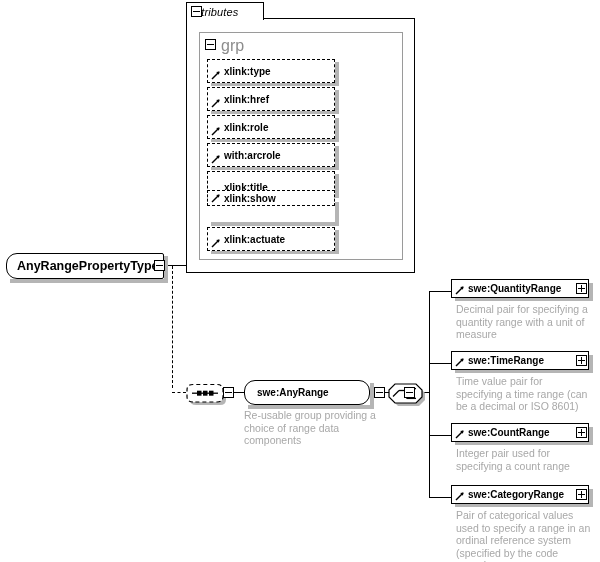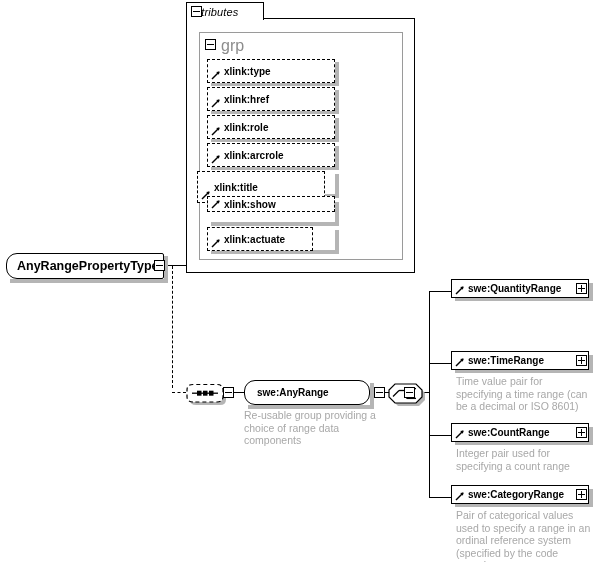--- a/index.html
+++ b/index.html
@@ -291,46 +291,46 @@
     <span class="node-label">xlink:role</span>
   </div>
 
   <div class="sh-bottom" style="left:211px; top:166px; width:128px;"></div>
   <div class="sh-right" style="left:335px; top:146px; height:21px;"></div>
   <div class="node attr-node" style="left:207px; top:143px; width:128px; height:24px;">
     <svg class="corner-arrow" viewBox="0 0 10 10" aria-hidden="true">
       <path d="M1 9 L8 2" stroke="#000" stroke-width="1.4" fill="none"></path>
       <path d="M8.6 1.4 L5.2 2.1 L7.9 4.8 Z" fill="#000"></path>
     </svg>
-    <span class="node-label">xlink:arcrole</span>
+    <span class="node-label">with:arcrole</span>
   </div>
 
   <div class="sh-bottom" style="left:211px; top:194px; width:128px;"></div>
   <div class="sh-right" style="left:335px; top:174px; height:21px;"></div>
-  <div class="node attr-node" style="left:197px; top:171px; width:128px; height:32px;">
+  <div class="node attr-node" style="left:207px; top:171px; width:128px; height:32px;text-decoration:underline;">
     <svg class="corner-arrow" viewBox="0 0 10 10" aria-hidden="true">
       <path d="M1 9 L8 2" stroke="#000" stroke-width="1.4" fill="none"></path>
       <path d="M8.6 1.4 L5.2 2.1 L7.9 4.8 Z" fill="#000"></path>
     </svg>
     <span class="node-label">xlink:title</span>
   </div>
 
   <div class="sh-bottom" style="left:211px; top:222px; width:128px;"></div>
   <div class="sh-right" style="left:335px; top:202px; height:21px;"></div>
-  <div class="node attr-node" style="left:207px; top:196px; width:128px; height:16px;">
+  <div class="node attr-node" style="left:207px; top:190px; width:128px; height:16px;">
     <svg class="corner-arrow" viewBox="0 0 10 10" aria-hidden="true">
       <path d="M1 9 L8 2" stroke="#000" stroke-width="1.4" fill="none"></path>
       <path d="M8.6 1.4 L5.2 2.1 L7.9 4.8 Z" fill="#000"></path>
     </svg>
     <span class="node-label">xlink:show</span>
   </div>
 
   <div class="sh-bottom" style="left:211px; top:250px; width:128px;"></div>
   <div class="sh-right" style="left:335px; top:230px; height:21px;"></div>
-  <div class="node attr-node" style="left:207px; top:227px; width:106px; height:24px;">
+  <div class="node attr-node" style="left:207px; top:227px; width:128px; height:24px;">
     <svg class="corner-arrow" viewBox="0 0 10 10" aria-hidden="true">
       <path d="M1 9 L8 2" stroke="#000" stroke-width="1.4" fill="none"></path>
       <path d="M8.6 1.4 L5.2 2.1 L7.9 4.8 Z" fill="#000"></path>
     </svg>
     <span class="node-label">xlink:actuate</span>
   </div>
 
   <div class="seq-node" style="left:184px; top:378px; width:50px; height:29px;">
     <svg width="50" height="29" viewBox="0 0 50 29" aria-hidden="true">
 
@@ -374,20 +374,21 @@
   <div class="sh-bottom" style="left:455px; top:297px; width:138px;"></div>
   <div class="sh-right" style="left:589px; top:283px; height:15px;"></div>
   <div class="node elem-node" style="left:451px; top:279px; width:138px; height:19px;">
     <svg class="corner-arrow" viewBox="0 0 10 10" aria-hidden="true">
       <path d="M1 9 L8 2" stroke="#000" stroke-width="1.4" fill="none"></path>
       <path d="M8.6 1.4 L5.2 2.1 L7.9 4.8 Z" fill="#000"></path>
     </svg>
     <span class="node-label">swe:QuantityRange</span>
   </div>
   <div class="box-sq plus" style="left:576px; top:283px;"></div>
+  <div class="doc" style="left:456px; top:303px; width:132px;">Decimal pair for specifying a quantity range with a unit of measure</div>
 
   <div class="sh-bottom" style="left:455px; top:369px; width:138px;"></div>
   <div class="sh-right" style="left:589px; top:355px; height:15px;"></div>
   <div class="node elem-node" style="left:451px; top:351px; width:138px; height:19px;">
     <svg class="corner-arrow" viewBox="0 0 10 10" aria-hidden="true">
       <path d="M1 9 L8 2" stroke="#000" stroke-width="1.4" fill="none"></path>
       <path d="M8.6 1.4 L5.2 2.1 L7.9 4.8 Z" fill="#000"></path>
     </svg>
     <span class="node-label">swe:TimeRange</span>
   </div>

